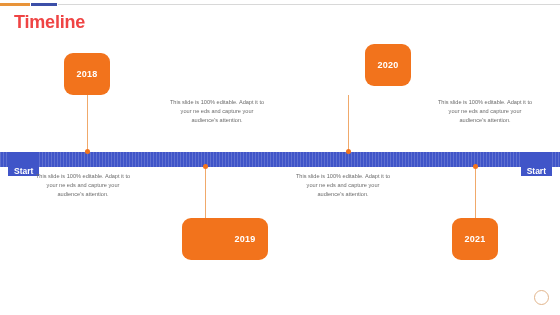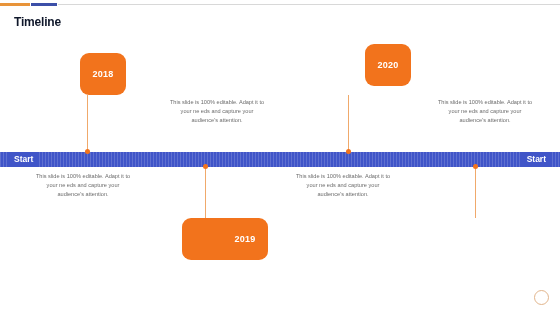--- a/index.html
+++ b/index.html
@@ -49,23 +49,23 @@
     width: 502px;
     height: 1px;
     background: #d8d8d8;
   }
 
   
   .page-title {
     position: absolute;
     left: 14px;
     top: 11px;
-    font-size: 12px;
+    font-size: 18px;
     font-weight: bold;
-    color: #0f172a;
+    color: #ef4444;
     letter-spacing: -0.2px;
     line-height: 22px;
   }
 
   
   .timeline-bar {
     position: absolute;
     left: 0;
     top: 152px;
     width: 560px;
@@ -80,21 +80,21 @@
   }
   .bar-label {
     position: absolute;
     top: 152px;
     height: 15px;
     line-height: 15px;
     font-size: 8.5px;
     font-weight: bold;
     color: #ffffff;
     background: #4055c8;
-    padding: 0 6px;
+    padding: 12px 6px;
     box-sizing: border-box;
   }
   .bar-label.start { left: 8px; }
   .bar-label.finish { right: 8px; }
 
   
   .year-box {
     position: absolute;
     width: 46px;
     height: 42px;
@@ -154,38 +154,41 @@
     <div class="accent-blue"></div>
     <div class="accent-grey"></div>
   </div>
 
   <div class="page-title">Timeline</div>
 
   <div class="timeline-bar"></div>
   <div class="bar-label start">Start</div>
   <div class="bar-label finish">Start</div>
 
-  <div class="year-box" style="left:64px; top:53px;margin-left:16px;">
+  <div class="year-box" style="left:64px; top:53px;">
     <span>2018</span>
   </div>
   <div class="connector" style="left:87px; top:95px; height:57px;"></div>
   <div class="node-dot" style="left:85px; top:149px;"></div>
 
   <div class="year-box" style="left:182px; top:218px;padding-left:40px;">
     <span>2019</span>
   </div>
   <div class="connector" style="left:205px; top:167px; height:51px;"></div>
   <div class="node-dot" style="left:203px; top:164px;"></div>
 
   <div class="year-box" style="left:325px; top:44px;margin-left:40px;">
     <span>2020</span>
   </div>
   <div class="connector" style="left:348px; top:95px; height:57px;"></div>
   <div class="node-dot" style="left:346px; top:149px;"></div>
 
+  <div class="year-box" style="left:452px; top:218px;">
+    <span>2021</span>
+  </div>
   <div class="connector" style="left:475px; top:167px; height:51px;"></div>
   <div class="node-dot" style="left:473px; top:164px;"></div>
 
   <div class="desc" style="left:169px; top:98px;">This slide is 100% editable. Adapt it to your ne eds and capture your audience's attention.</div>
 
   <div class="desc" style="left:35px; top:172px;">This slide is 100% editable. Adapt it to your ne eds and capture your audience's attention.</div>
 
   <div class="desc" style="left:437px; top:98px;">This slide is 100% editable. Adapt it to your ne eds and capture your audience's attention.</div>
 
   <div class="desc" style="left:295px; top:172px;">This slide is 100% editable. Adapt it to your ne eds and capture your audience's attention.</div>

